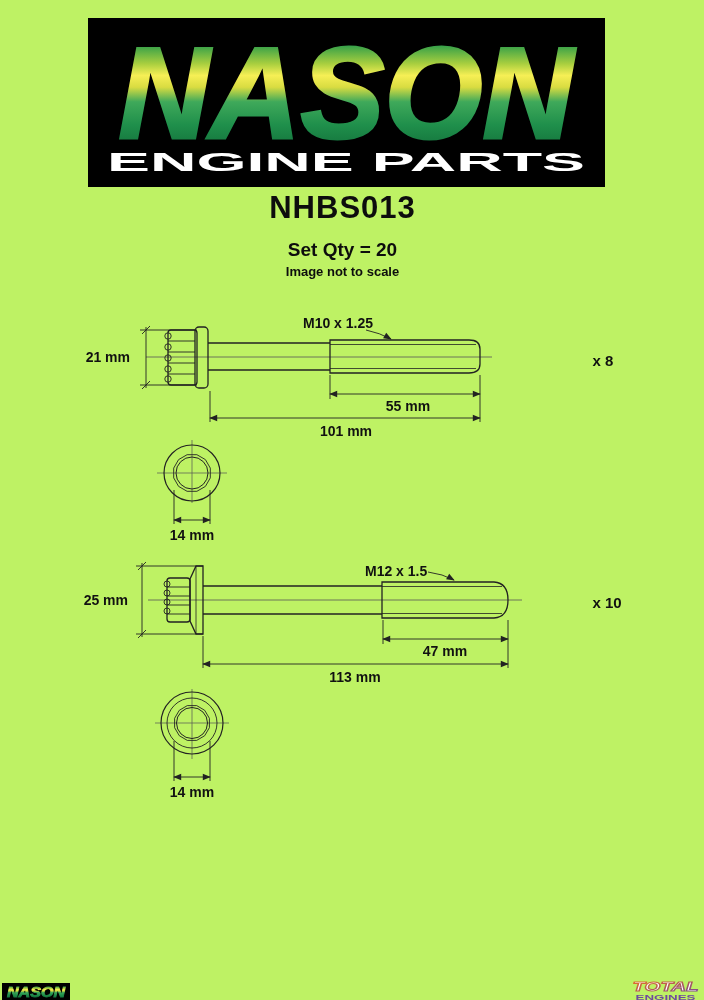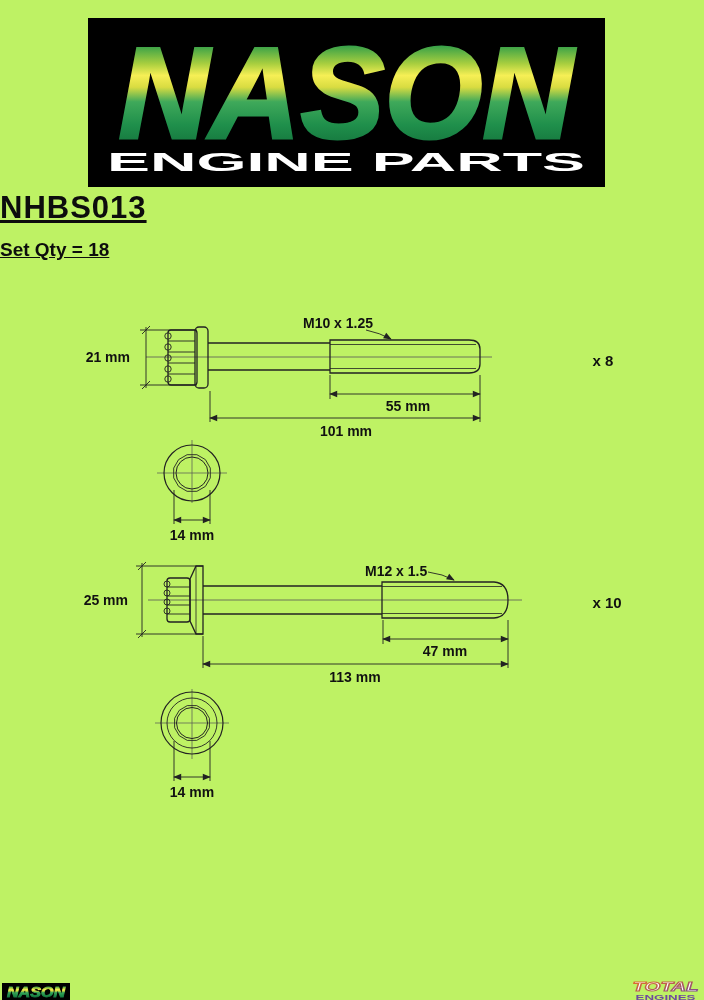--- a/index.html
+++ b/index.html
@@ -1,21 +1,21 @@
 <!DOCTYPE html>
 <html><head>
 <meta charset="utf-8">
 <style>
   html,body{margin:0;padding:0;background:#fff;}
   .page{
     position:relative;width:704px;height:1000px;background:#bef264;
     font-family:"Liberation Sans",sans-serif;overflow:hidden;
   }
   .abs{position:absolute;}
-  .center-text{left:0;width:685px;text-align:left;color:#0d0d0d;text-decoration:underline;}
+  .center-text{left:0;width:685px;text-align:center;color:#0d0d0d;}
   .part-number{top:190px;font-size:31px;font-weight:bold;letter-spacing:1px;}
   .set-qty{top:239px;font-size:19px;font-weight:bold;}
   .scale-note{top:264px;font-size:13px;font-weight:bold;}
   svg text{font-family:"Liberation Sans",sans-serif;}
   .dim-label{font-size:14px;font-weight:bold;fill:#111;}
   .qty-label{font-size:15px;font-weight:bold;fill:#111;}
 </style>
 </head>
 <body>
 
@@ -38,21 +38,22 @@
         <stop offset="0.5" stop-color="#b05c55"></stop>
         <stop offset="1" stop-color="#6f4a9e"></stop>
       </linearGradient>
     </defs>
     <rect x="0" y="0" width="517" height="169" fill="#000000"></rect>
     <text x="258" y="120" text-anchor="middle" font-size="130" font-weight="bold" font-style="italic" textLength="455" lengthAdjust="spacingAndGlyphs" fill="url(#ngrad)" stroke="url(#ngrad)" stroke-width="3">NASON</text>
     <text x="258" y="153" text-anchor="middle" font-size="26" font-weight="bold" textLength="478" lengthAdjust="spacingAndGlyphs" fill="#ffffff">ENGINE PARTS</text>
   </svg>
 
   <div class="abs center-text part-number">NHBS013</div>
-  <div class="abs center-text set-qty">Set Qty = 18</div>
+  <div class="abs center-text set-qty">Set Qty = 20</div>
+  <div class="abs center-text scale-note">Image not to scale</div>
 
   <svg class="abs" style="left:60px;top:303px;" width="580" height="245">
     <defs>
       <marker id="arr1" viewBox="0 0 10 10" refX="9" refY="5" markerWidth="10" markerHeight="8" markerUnits="userSpaceOnUse" orient="auto-start-reverse">
         <path d="M0,1 L10,5 L0,9 Z" fill="#222"></path>
       </marker>
     </defs>
 
     <line x1="86" y1="54" x2="432" y2="54" stroke="#555" stroke-width="0.8"></line>
 

